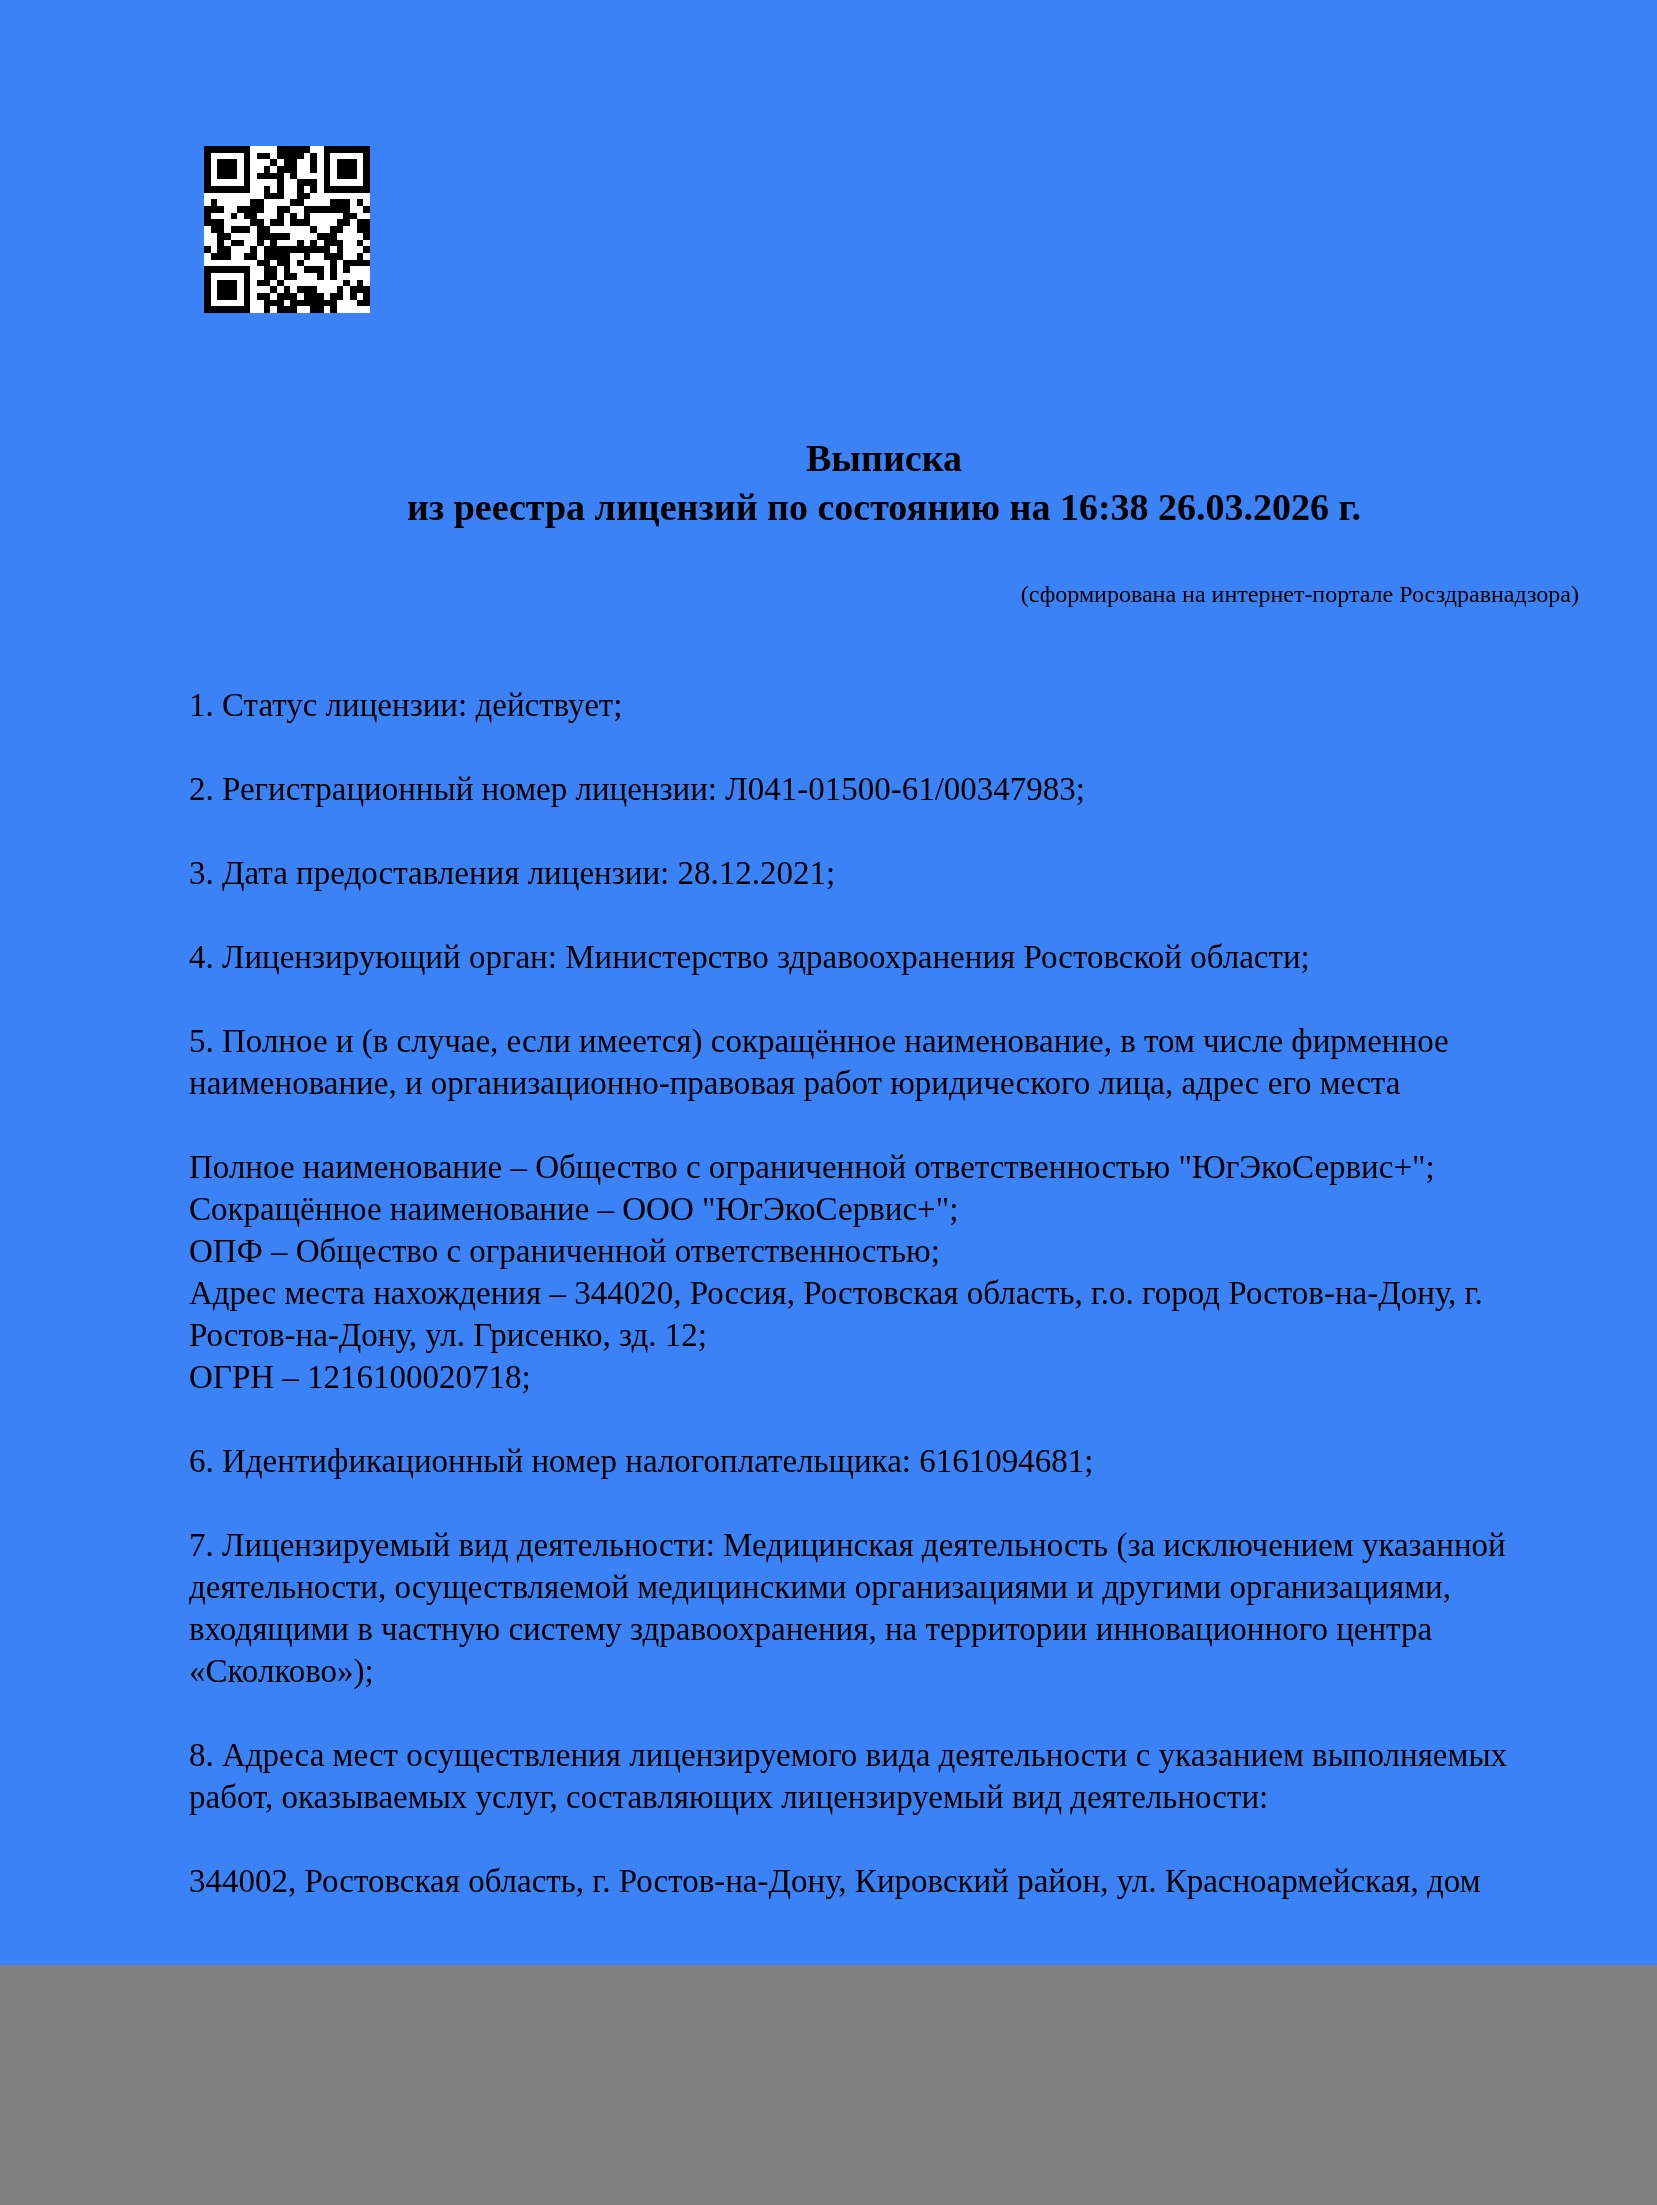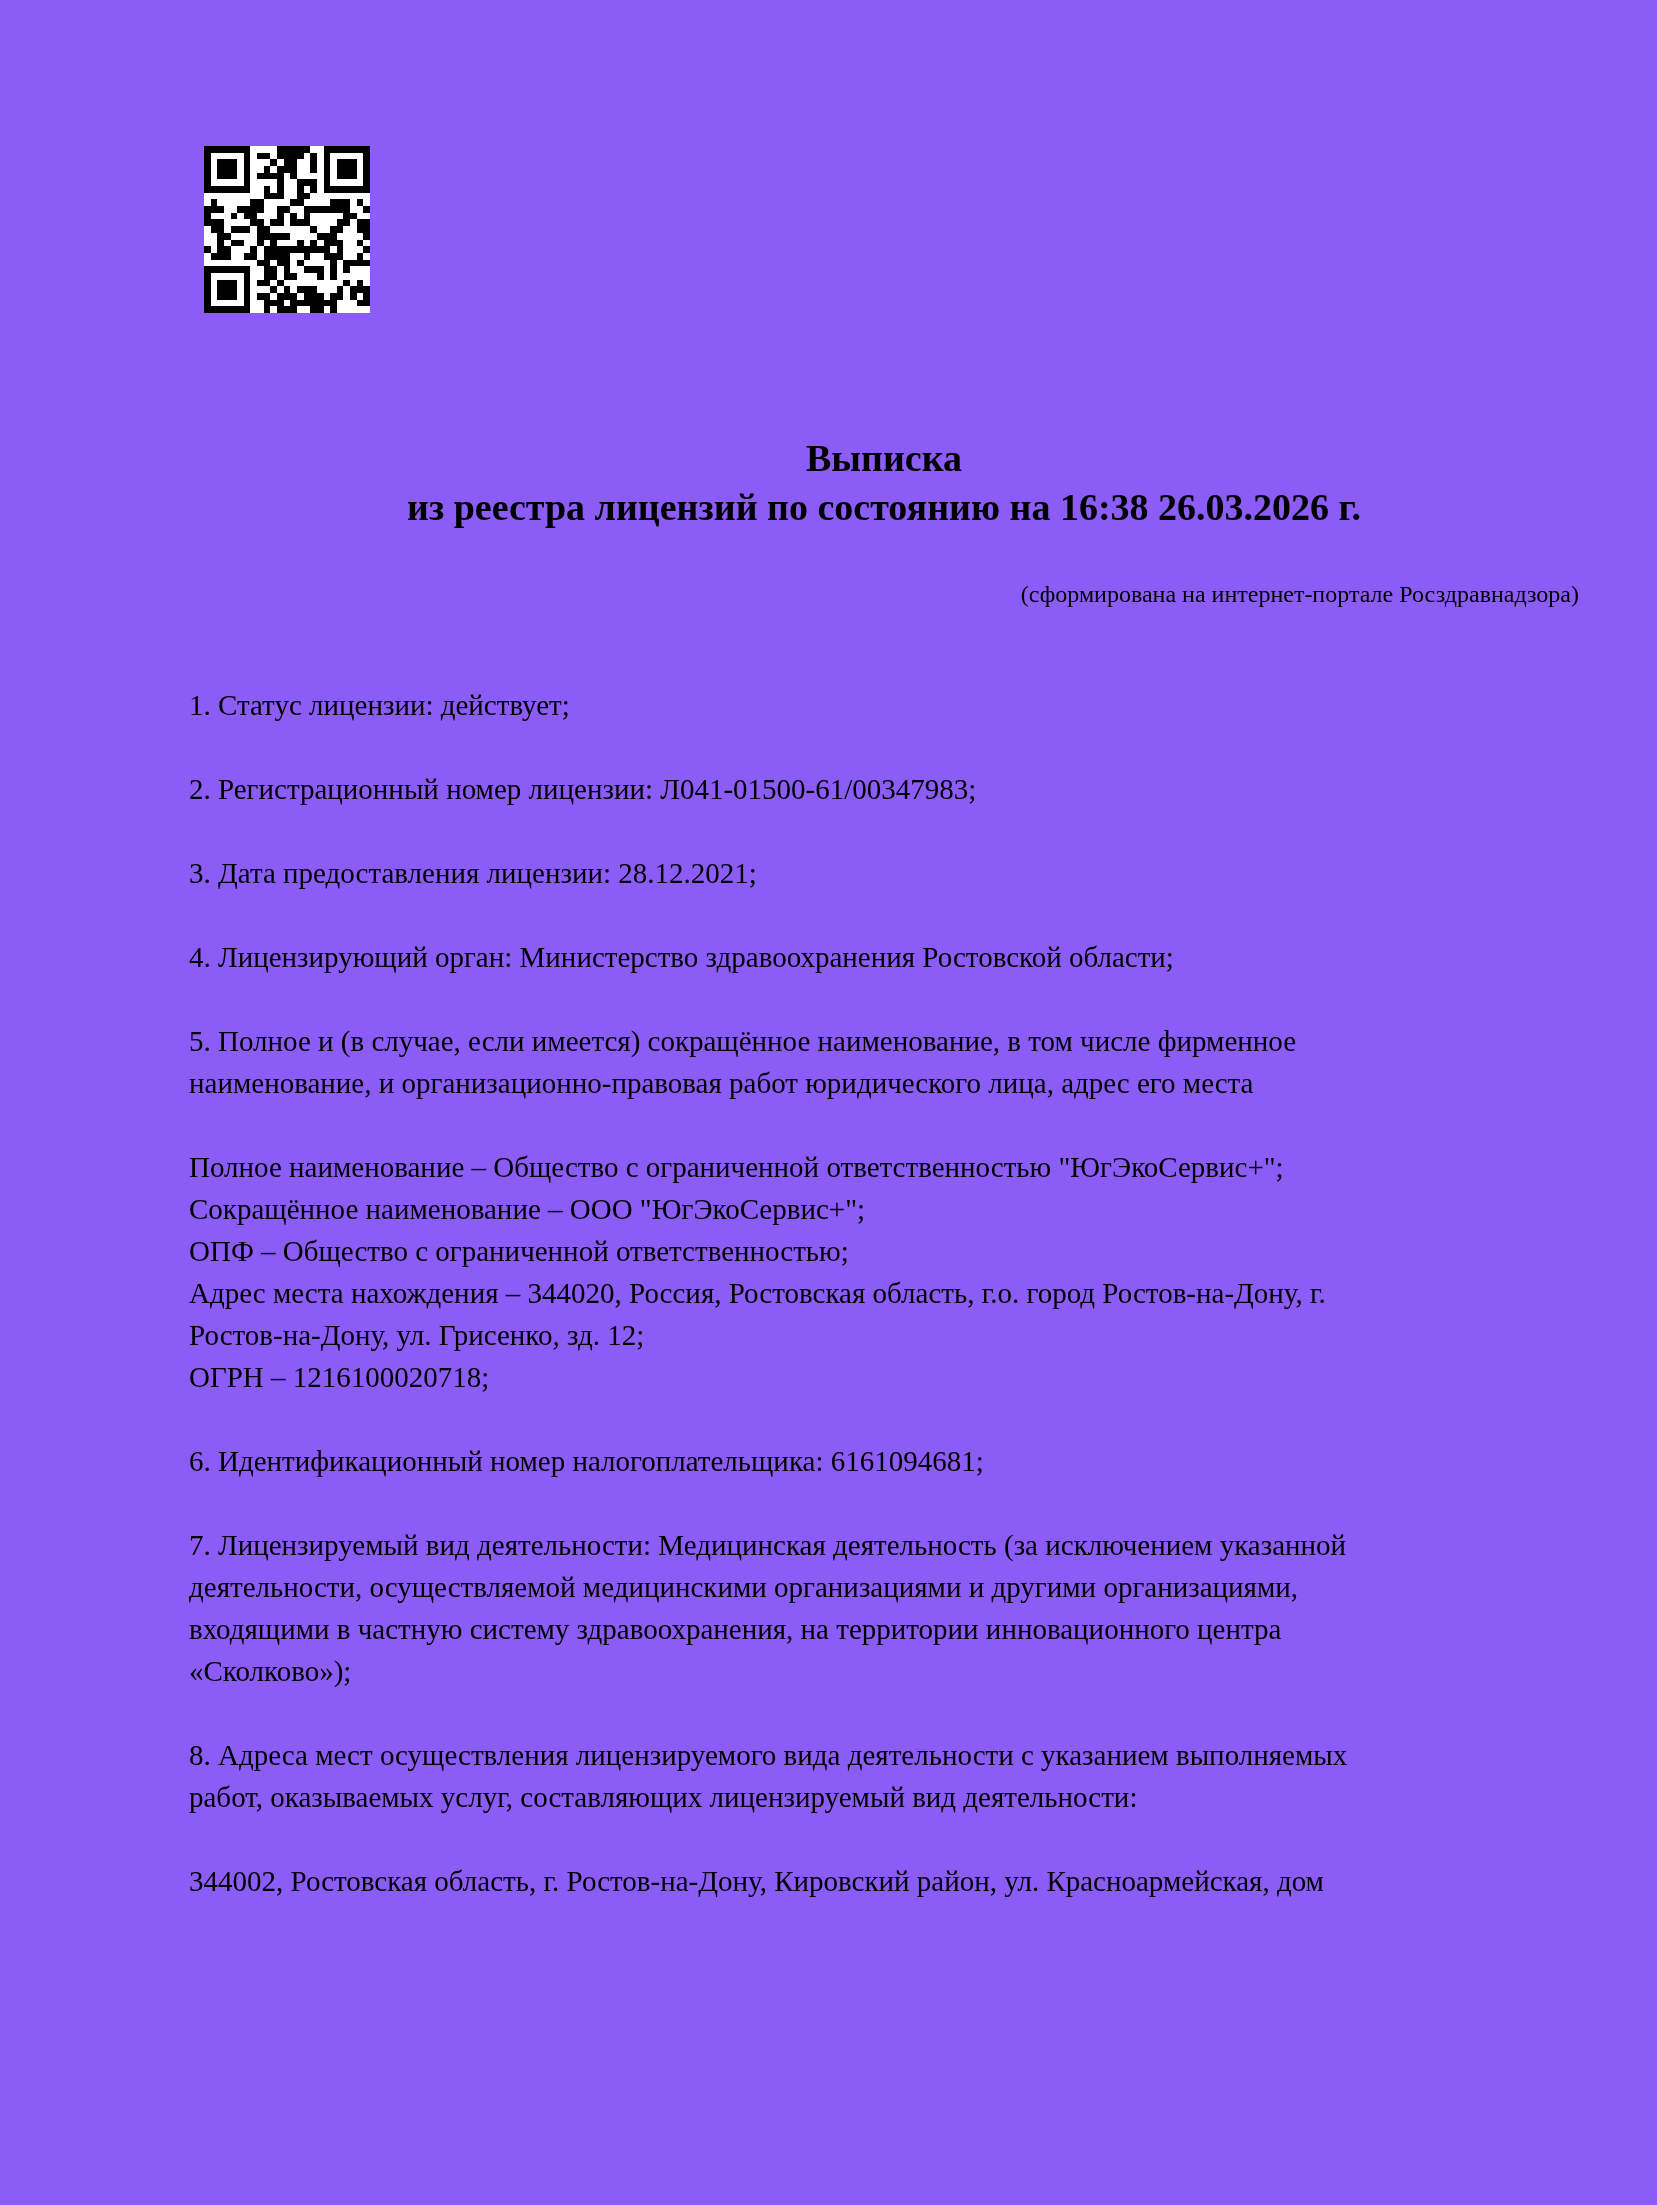--- a/index.html
+++ b/index.html
@@ -1,19 +1,19 @@
 <!DOCTYPE html>
 <html style="font-size:10.7px"><head>
 <meta charset="utf-8">
 <style>
   html,body{margin:0;padding:0;background:#808080;}
   .page{
     position:relative;
-    width:1657px;height:2205px;
-    background:#8b5cf6;
+    width:1657px;height:1965px;
+    background:#3b82f6;
     font-family:"Liberation Serif", serif;
     color:#000000;
     overflow:hidden;
   }
   
   .qr{
     position:absolute;left:204px;top:146px;
     width:166px;height:167px;
     background:#ffffff;
   }
@@ -34,21 +34,21 @@
   }
   .subnote{
     position:absolute;left:189px;top:577px;width:1390px;
     text-align:right;
     font-size:24px;line-height:35px;
     white-space:nowrap;
   }
   
   .body{
     position:absolute;left:189px;top:684px;width:1393px;
-    font-size:29px;
+    font-size:33px;
   }
   .para{margin:0 0 42px 0;padding:0;}
   .line{
     height:42px;line-height:42px;
     white-space:nowrap;
   }
 </style>
 </head>
 <body>
 

